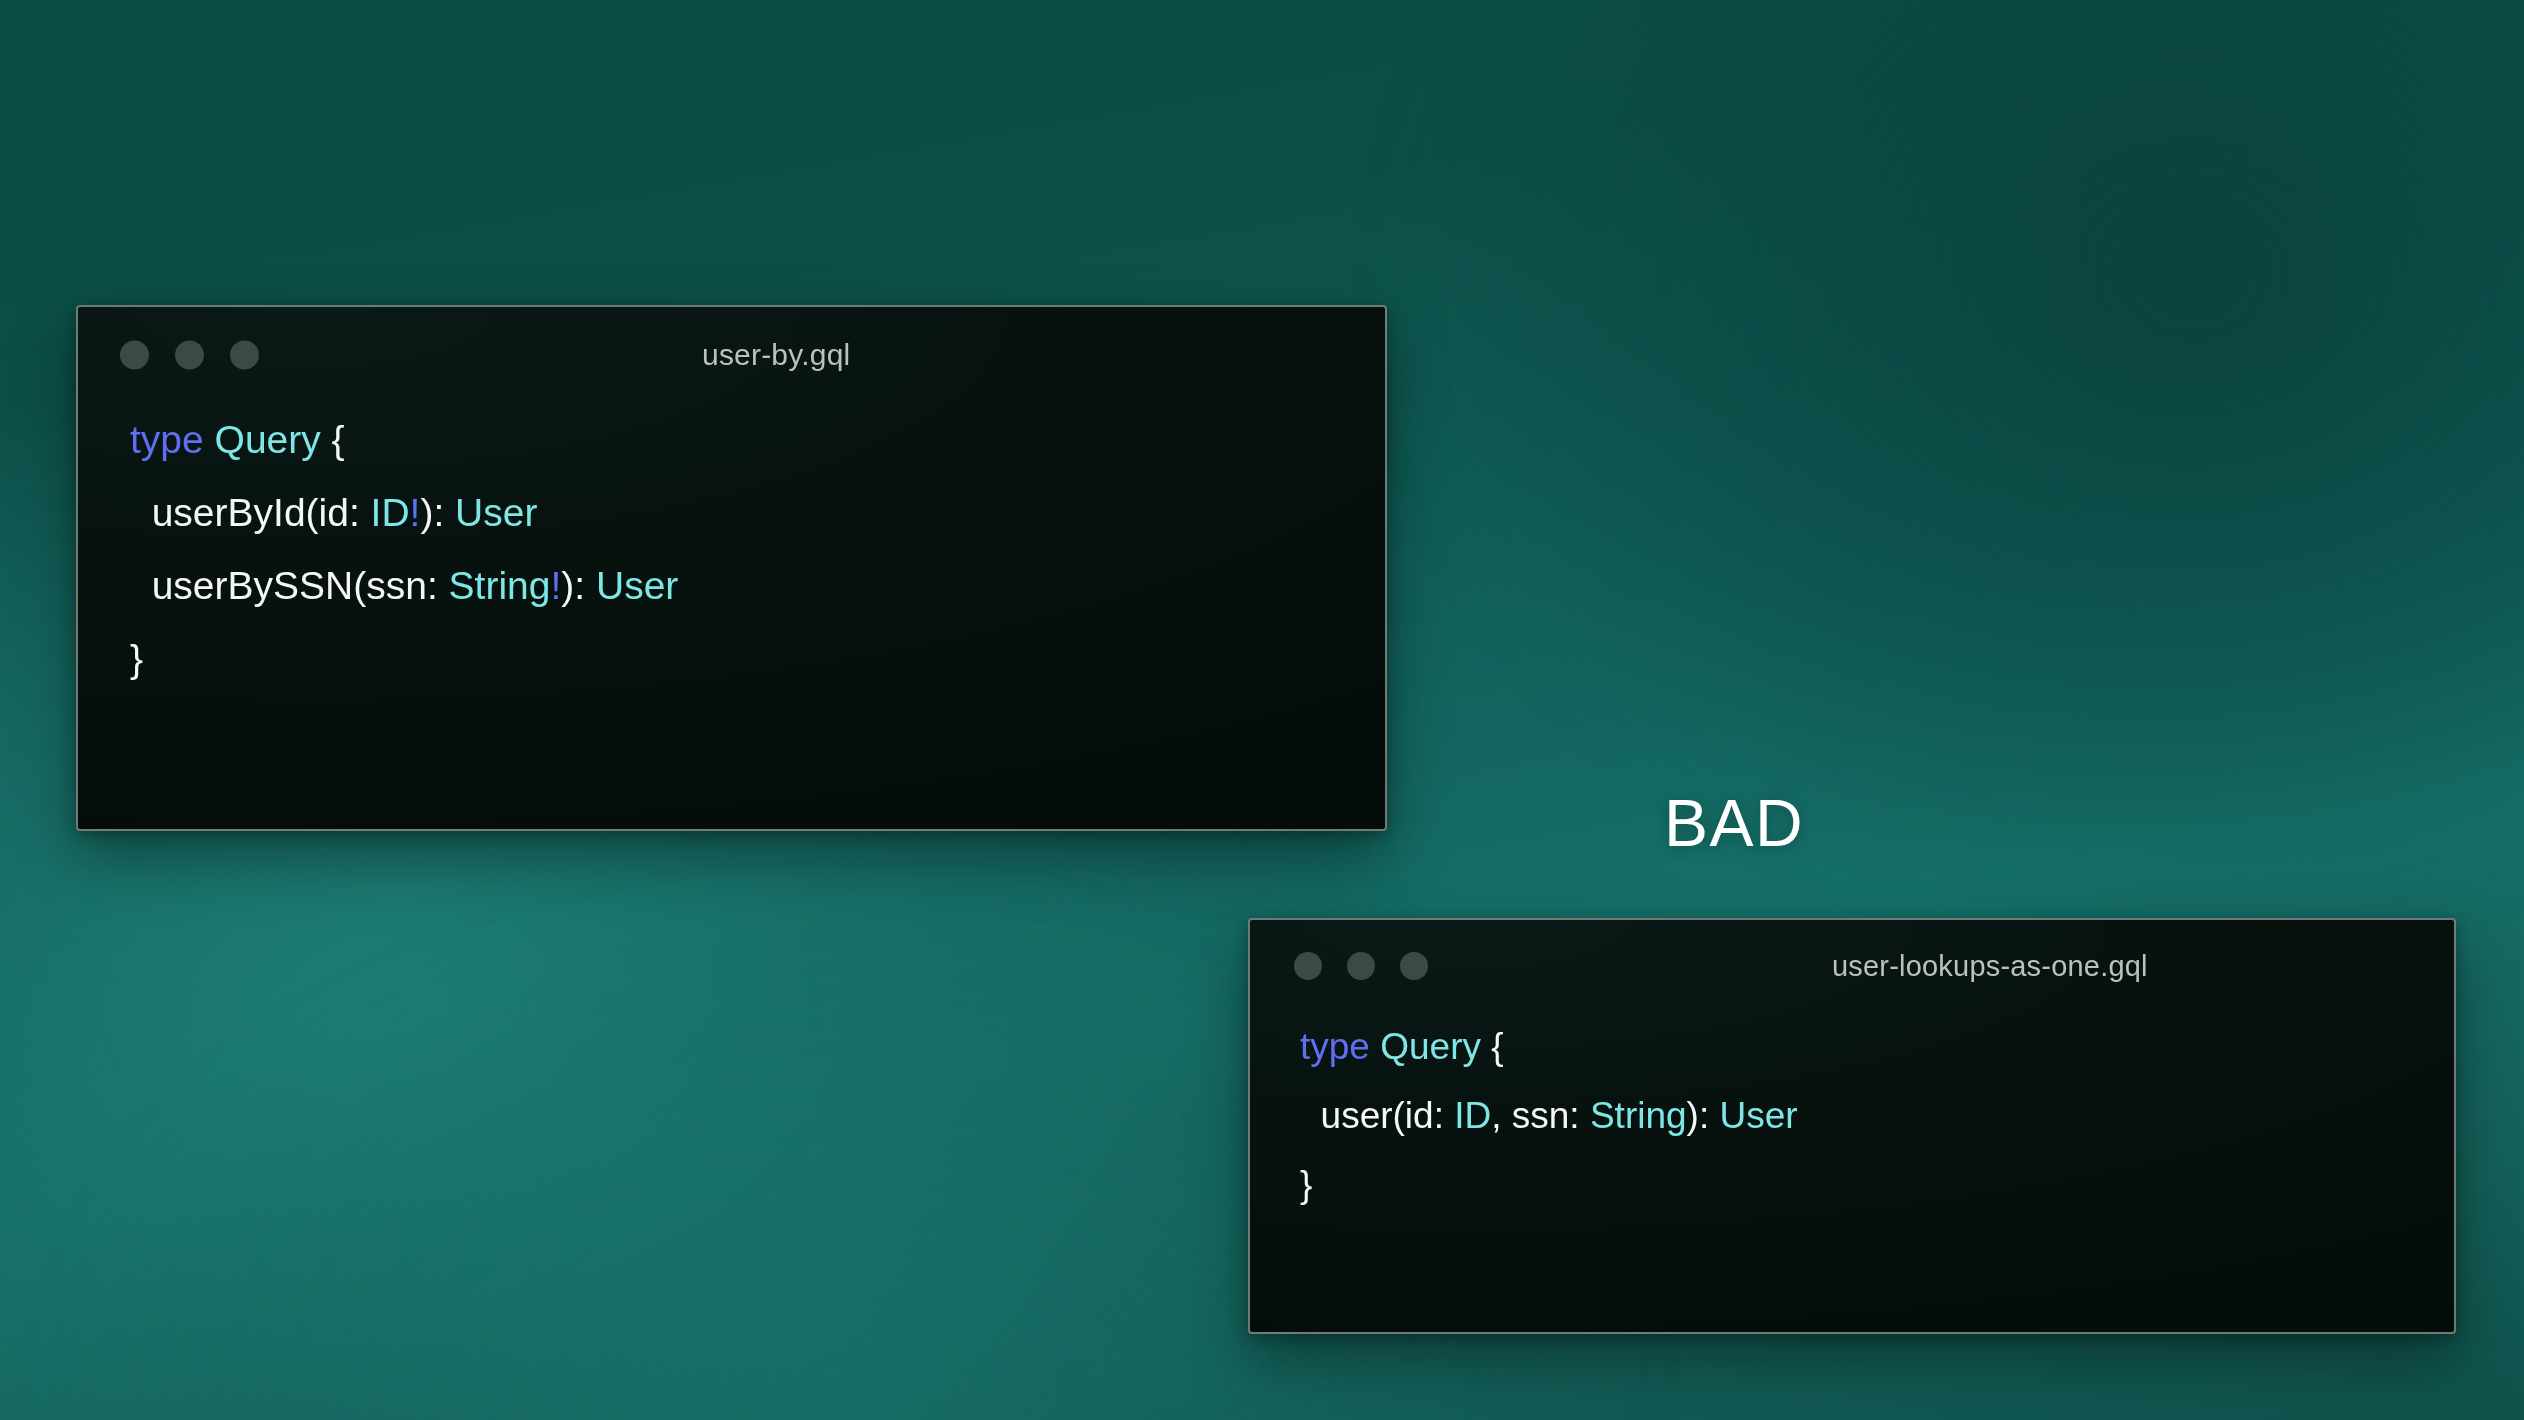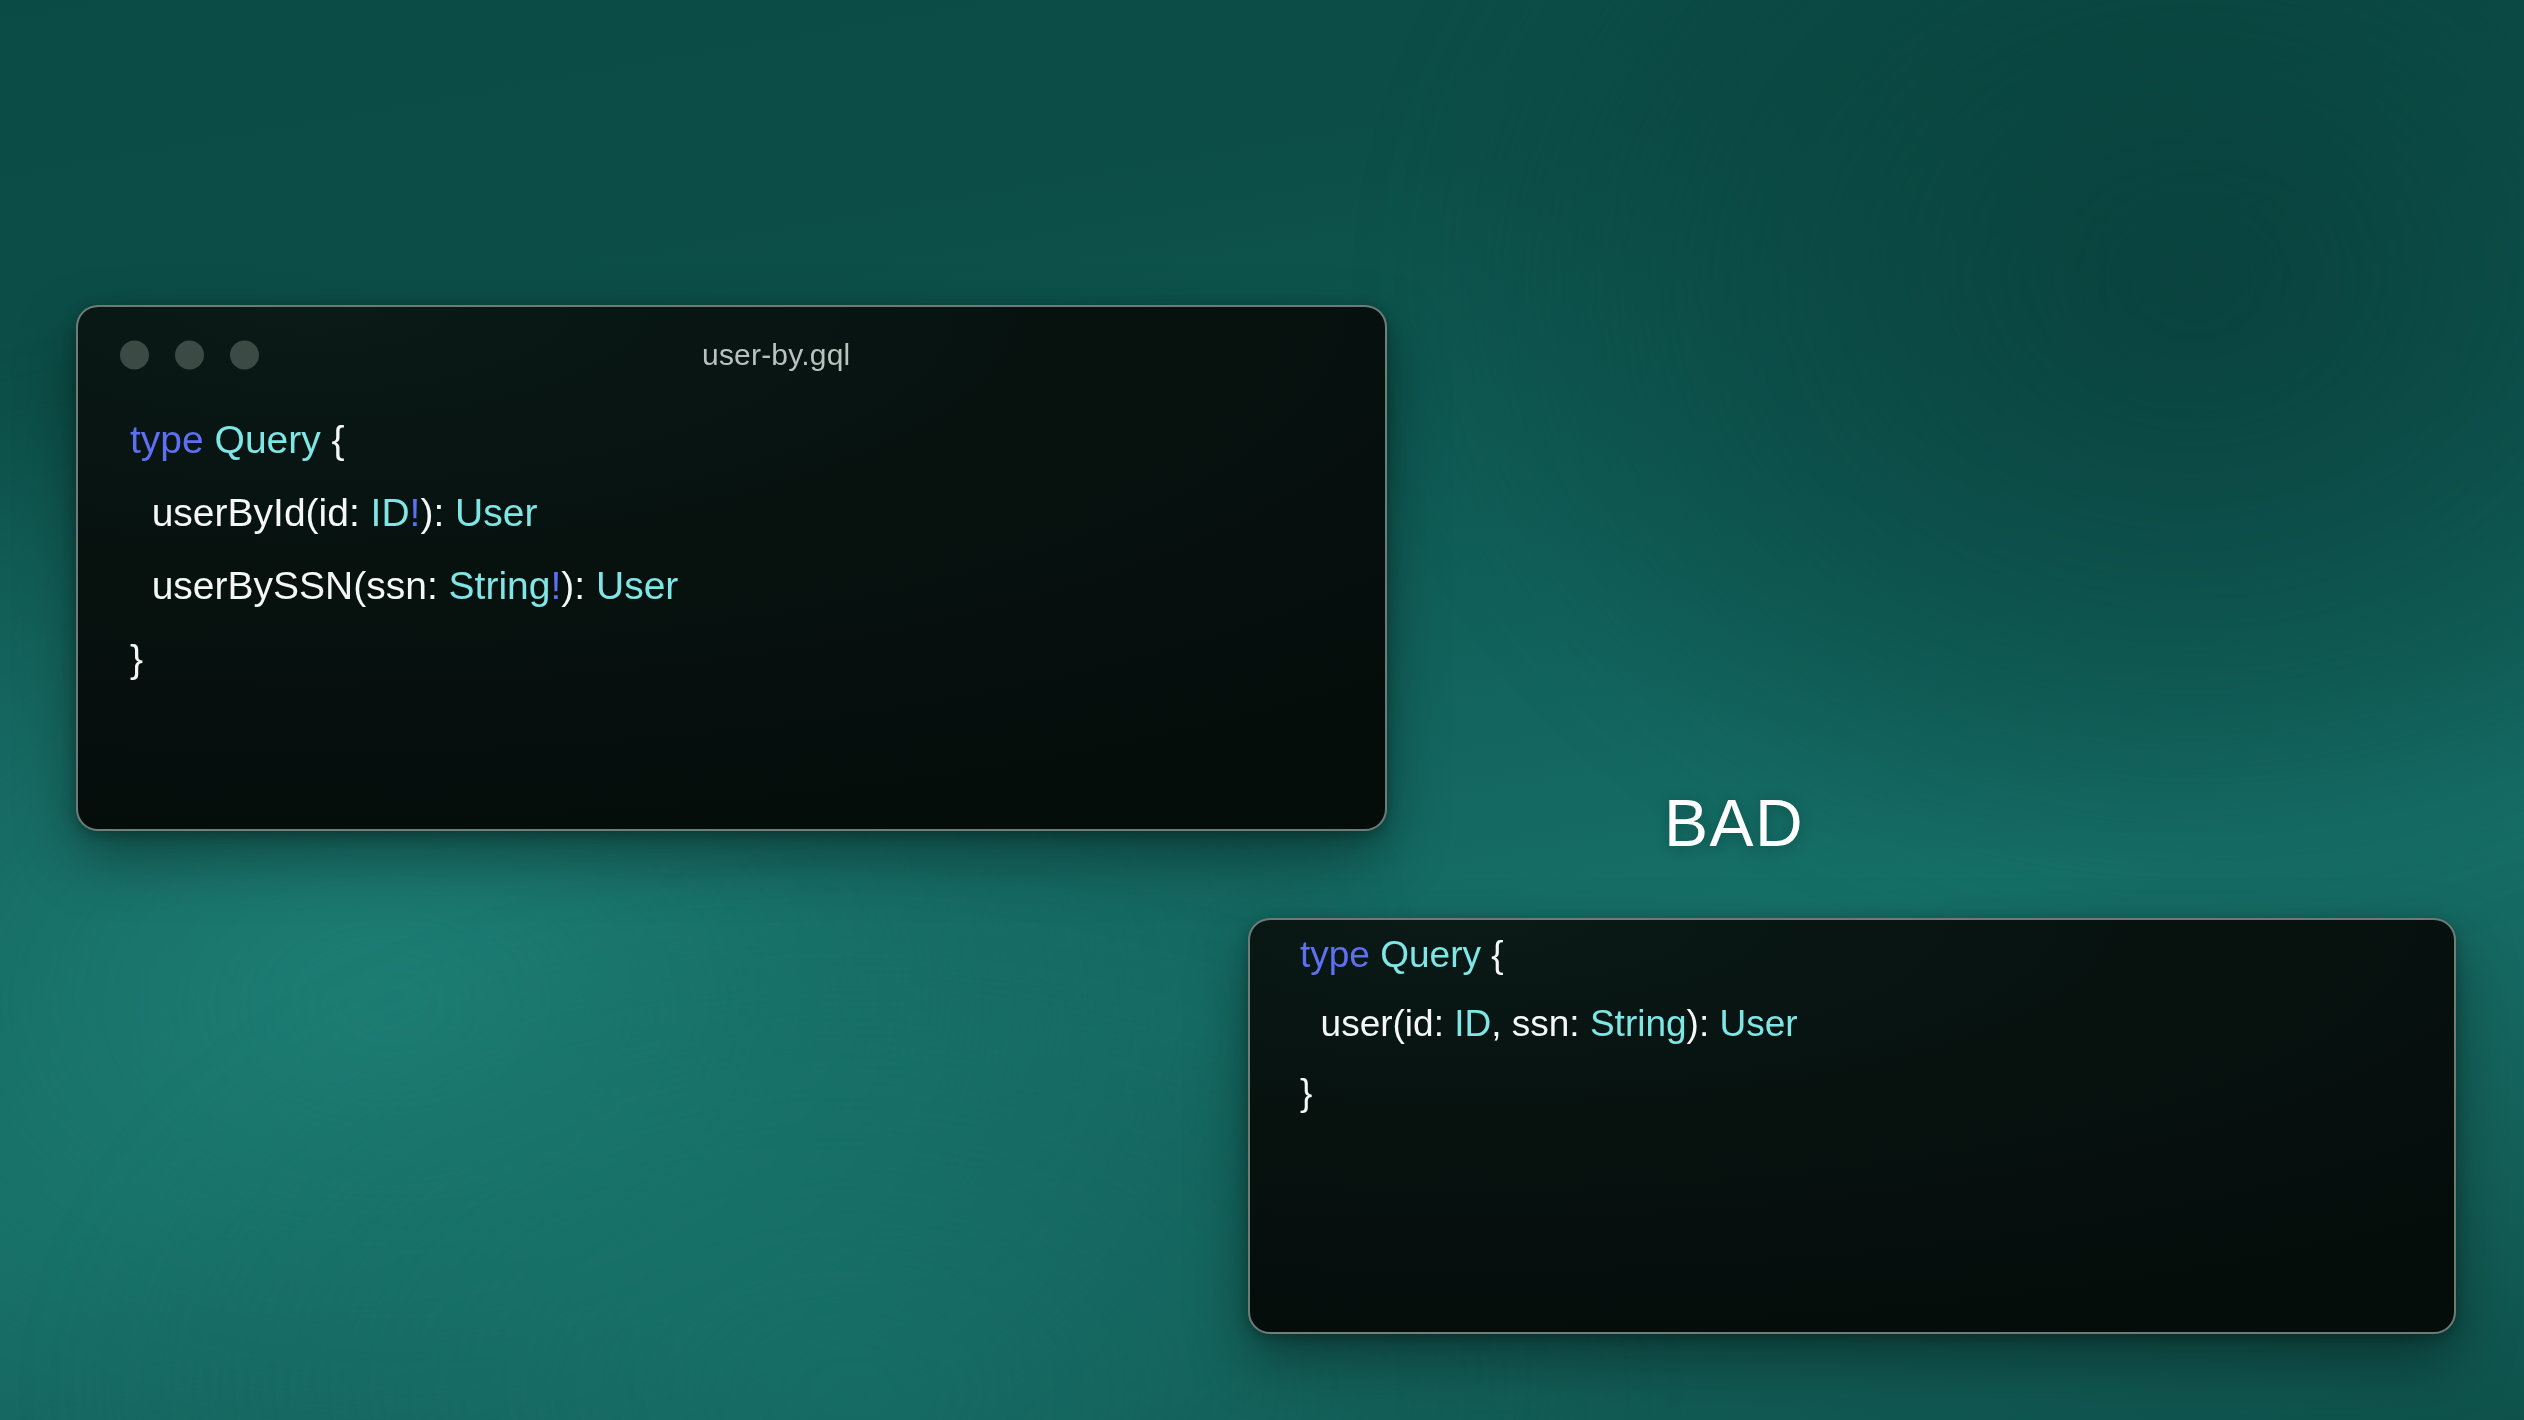--- a/index.html
+++ b/index.html
@@ -68,21 +68,21 @@
   }
   #label-bad {
     left: 1664px;
     top: 790px;
     font-size: 66px;
   }
 
   
   .code-window {
     position: absolute;
-    border-radius: 22px;
+    border-radius: 4px;
     border: 2px solid rgba(176,190,183,0.62);
     background:
       radial-gradient(ellipse 120% 100% at 18% 0%, #0a1a17 0%, #07120f 48%, #050d0b 100%);
     box-shadow: 0 26px 60px rgba(0,0,0,0.38), 0 4px 14px rgba(0,0,0,0.28);
     overflow: hidden;
   }
   #window-good {
     left: 76px;
     top: 305px;
     width: 1307px;
@@ -180,16 +180,24 @@
         <span class="dot"></span>
         <span class="dot"></span>
         <span class="dot"></span>
       </div>
       <div class="window-title">user-by.gql</div>
     </div>
     <div class="code-body"><div class="code-line"><span class="tok-keyword">type</span><span class="tok-plain"> </span><span class="tok-type">Query</span><span class="tok-punct"> {</span></div><div class="code-line"><span class="tok-plain">  userById(id: </span><span class="tok-type">ID</span><span class="tok-bang">!</span><span class="tok-plain">): </span><span class="tok-type">User</span></div><div class="code-line"><span class="tok-plain">  userBySSN(ssn: </span><span class="tok-type">String</span><span class="tok-bang">!</span><span class="tok-plain">): </span><span class="tok-type">User</span></div><div class="code-line"><span class="tok-punct">}</span></div></div>
   </div>
 
   <div id="window-bad" class="code-window">
+    <div class="titlebar">
+      <div class="dots">
+        <span class="dot"></span>
+        <span class="dot"></span>
+        <span class="dot"></span>
+      </div>
+      <div class="window-title">user-lookups-as-one.gql</div>
+    </div>
     <div class="code-body"><div class="code-line"><span class="tok-keyword">type</span><span class="tok-plain"> </span><span class="tok-type">Query</span><span class="tok-punct"> {</span></div><div class="code-line"><span class="tok-plain">  user(id: </span><span class="tok-type">ID</span><span class="tok-plain">, ssn: </span><span class="tok-type">String</span><span class="tok-plain">): </span><span class="tok-type">User</span></div><div class="code-line"><span class="tok-punct">}</span></div></div>
   </div>
 
 </div>
 
 </body></html>

